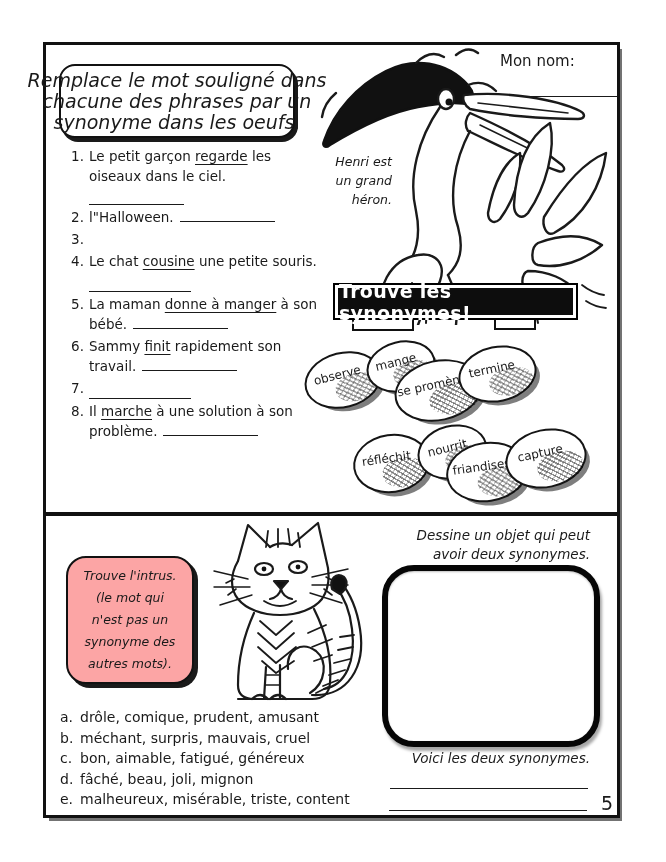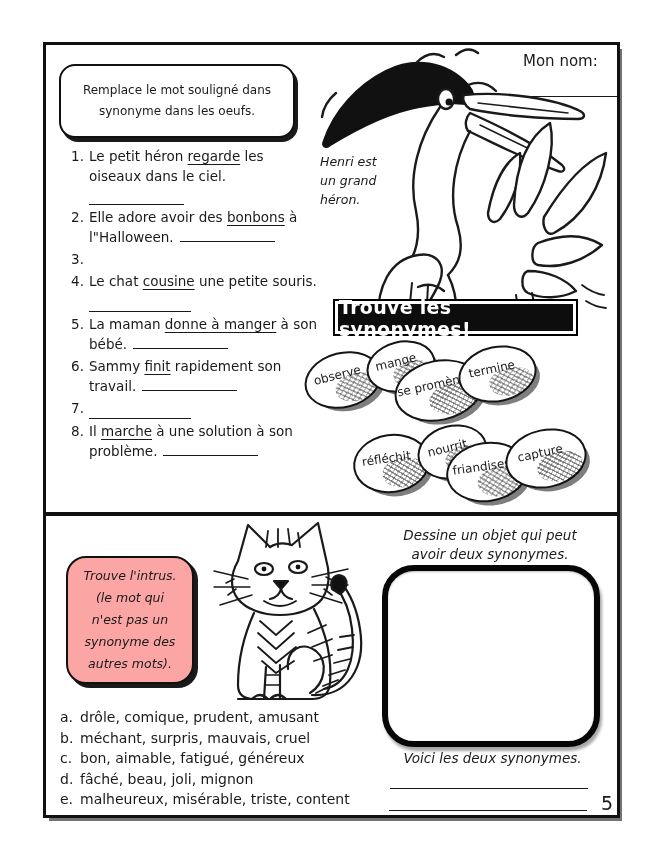--- a/index.html
+++ b/index.html
@@ -7,48 +7,48 @@
          font-family:"DejaVu Sans",sans-serif;color:#1a1a1a;}
   .outer-box{position:absolute;left:43px;top:42px;width:577px;height:776px;
              border:3px solid #111;box-sizing:border-box;background:#fff;
              box-shadow:4px 5px 0 -2px rgba(0,0,0,.55);}
   .divider{position:absolute;left:43px;top:512px;width:577px;height:4px;background:#111;}
 
   
   .instr-bubble{position:absolute;left:59px;top:64px;width:236px;height:74px;box-sizing:border-box;
     border:2.5px solid #111;border-radius:16px;background:#fff;box-shadow:3px 4px 0 0 #1a1a1a;
     display:flex;flex-direction:column;justify-content:center;align-items:center;z-index:4;}
-  .instr-bubble div{font-size:12px;line-height:21px;white-space:nowrap;}
-
-  
-  .name-label{position:absolute;left:523px;top:52px;font-size:15px;}
+  .instr-bubble div{font-style:italic;font-size:19px;line-height:21px;white-space:nowrap;}
+
+  
+  .name-label{position:absolute;left:500px;top:52px;font-size:15px;}
   .name-line{position:absolute;left:527px;top:78px;width:90px;height:18px;border-bottom:1.5px solid #1a1a1a;}
 
   
   .sentences{position:absolute;left:64px;top:146px;width:280px;font-size:13.5px;line-height:20px;z-index:3;}
   .sentence{display:flex;margin-bottom:2px;}
   .sentence .num{width:20px;text-align:right;margin-right:5px;flex:none;}
   .s-line1,.s-line2{white-space:nowrap;}
   .uw{text-decoration:underline;text-underline-offset:3px;text-decoration-thickness:1.3px;}
   .blank{display:inline-block;width:95px;height:14px;border-bottom:1.5px solid #1a1a1a;margin-left:6px;vertical-align:baseline;}
   .s1 .blank{display:block;margin-left:0;margin-top:4px;width:95px;}
   .s4 .blank,.s7 .blank{display:block;margin-left:0;margin-top:6px;width:102px;}
 
   
   .heron{position:absolute;left:316px;top:45px;z-index:1;}
-  .heron-caption{position:absolute;left:320px;top:152px;width:72px;text-align:left;
+  .heron-caption{position:absolute;left:320px;top:152px;width:72px;text-align:right;
     font-style:italic;font-size:12.5px;line-height:19px;z-index:2;}
 
   
   .sign-post{position:absolute;background:#fff;border:2px solid #111;box-sizing:border-box;z-index:2;}
   .post-l{left:352px;top:310px;width:62px;height:21px;}
   .post-r{left:494px;top:310px;width:42px;height:20px;}
   .banner{position:absolute;left:333px;top:283px;width:245px;height:37px;box-sizing:border-box;
     background:#0d0d0d;border:2px solid #000;box-shadow:inset 0 0 0 3px #fff;
-    display:flex;align-items:center;justify-content:center;z-index:3;margin-top:16px;}
+    display:flex;align-items:center;justify-content:center;z-index:3;}
   .banner span{color:#fff;font-weight:bold;font-size:19px;letter-spacing:.3px;padding:0 4px;
     font-family:"DejaVu Sans",sans-serif;}
 
   
   .egg{position:absolute;background:#fff;border:2.2px solid #151515;border-radius:50%;
     display:flex;align-items:center;justify-content:center;z-index:3;
     box-shadow:5px 7px 0 -3px rgba(20,20,20,.55);}
   .egg::after{content:"";position:absolute;right:3px;bottom:2px;width:60%;height:54%;border-radius:50%;
     background:
       repeating-linear-gradient(38deg, transparent 0 2.5px, rgba(0,0,0,.55) 2.5px 4px),
@@ -66,47 +66,48 @@
   .egg-8{left:505px;top:429px;width:78px;height:55px;transform:rotate(-12deg);}
 
   
   .intrus-bubble{position:absolute;left:66px;top:556px;width:128px;height:128px;box-sizing:border-box;
     border:2.5px solid #111;border-radius:20px;background:#fca5a5;box-shadow:4px 4px 0 0 #1a1a1a;
     display:flex;flex-direction:column;justify-content:center;align-items:center;z-index:3;}
   .intrus-bubble div{font-style:italic;font-size:12.5px;line-height:22px;white-space:nowrap;}
 
   .cat{position:absolute;left:208px;top:517px;z-index:2;}
 
-  .draw-caption{position:absolute;left:390px;top:526px;width:200px;text-align:center;
+  .draw-caption{position:absolute;left:390px;top:526px;width:200px;text-align:right;
     font-style:italic;font-size:13.5px;line-height:19px;}
   .draw-caption div{white-space:nowrap;}
   .draw-box{position:absolute;left:382px;top:565px;width:218px;height:182px;box-sizing:border-box;
     border:6px solid #060606;border-radius:32px;background:#fff;
     box-shadow:2px 4px 3px rgba(0,0,0,.35), inset 0 1px 2px rgba(0,0,0,.25);}
-  .voici-label{position:absolute;left:395px;top:750px;width:195px;text-align:center;
+  .voici-label{position:absolute;left:395px;top:750px;width:195px;text-align:right;
     font-style:italic;font-size:13.5px;white-space:nowrap;}
   .syn-line1{position:absolute;left:390px;top:772px;width:198px;height:16px;border-bottom:1.5px solid #1a1a1a;}
   .syn-line2{position:absolute;left:389px;top:794px;width:198px;height:16px;border-bottom:1.5px solid #1a1a1a;}
   .page-num{position:absolute;left:601px;top:792px;font-size:19px;}
 
   .word-lists{position:absolute;left:60px;top:707px;font-size:14px;line-height:20.5px;z-index:3;}
   .wl-row{display:flex;white-space:nowrap;}
   .wl-letter{width:20px;flex:none;}
 
   svg path, svg line, svg ellipse, svg circle{vector-effect:non-scaling-stroke;}
 </style>
 </head>
 <body>
 
 <div class="sheet">
   <div class="outer-box"></div>
   <div class="divider"></div>
 
   <div class="instr-bubble">
     <div>Remplace le mot souligné dans</div>
+    <div>chacune des phrases par un</div>
     <div>synonyme dans les oeufs.</div>
   </div>
 
   <div class="name-label">Mon nom:</div>
   <div class="name-line"></div>
 
   <svg class="heron" width="296" height="280" viewBox="0 0 296 280" fill="none" stroke="#1a1a1a" stroke-width="2.4" stroke-linecap="round" stroke-linejoin="round">
     <path d="M152,40 C130,16 98,12 70,26 C42,40 18,66 8,96 C6,101 9,104 14,100 C40,84 70,68 102,62 C124,58 142,56 154,60 C160,54 157,46 152,40 Z" fill="#111" stroke="#111"></path>
     <path d="M100,18 Q114,4 128,12"></path>
     <path d="M140,10 Q152,0 162,8"></path>
@@ -141,28 +142,27 @@
   <div class="sign-post post-l"></div>
   <div class="sign-post post-r"></div>
   <div class="banner">
     <span>Trouve les synonymes!</span>
   </div>
 
   <div class="sentences">
     <div class="sentence s1">
       <span class="num">1.</span>
       <div>
-        <div class="s-line1"><span>Le petit héron </span><span class="uw">regarde</span><span> les</span></div>
+        <div class="s-line1"><span>Le petit garçon </span><span class="uw">regarde</span><span> les</span></div>
         <div class="s-line2"><span>oiseaux dans le ciel.</span><span class="blank"></span></div>
       </div>
     </div>
     <div class="sentence s2">
       <span class="num">2.</span>
       <div>
-        <div class="s-line1"><span>Elle adore avoir des </span><span class="uw">bonbons</span><span> à</span></div>
         <div class="s-line2"><span>l"Halloween.</span><span class="blank"></span></div>
       </div>
     </div>
     <div class="sentence s3">
       <span class="num">3.</span>
     </div>
     <div class="sentence s4">
       <span class="num">4.</span>
       <div>
         <div class="s-line1"><span>Le chat </span><span class="uw">cousine</span><span> une petite souris.</span></div>

